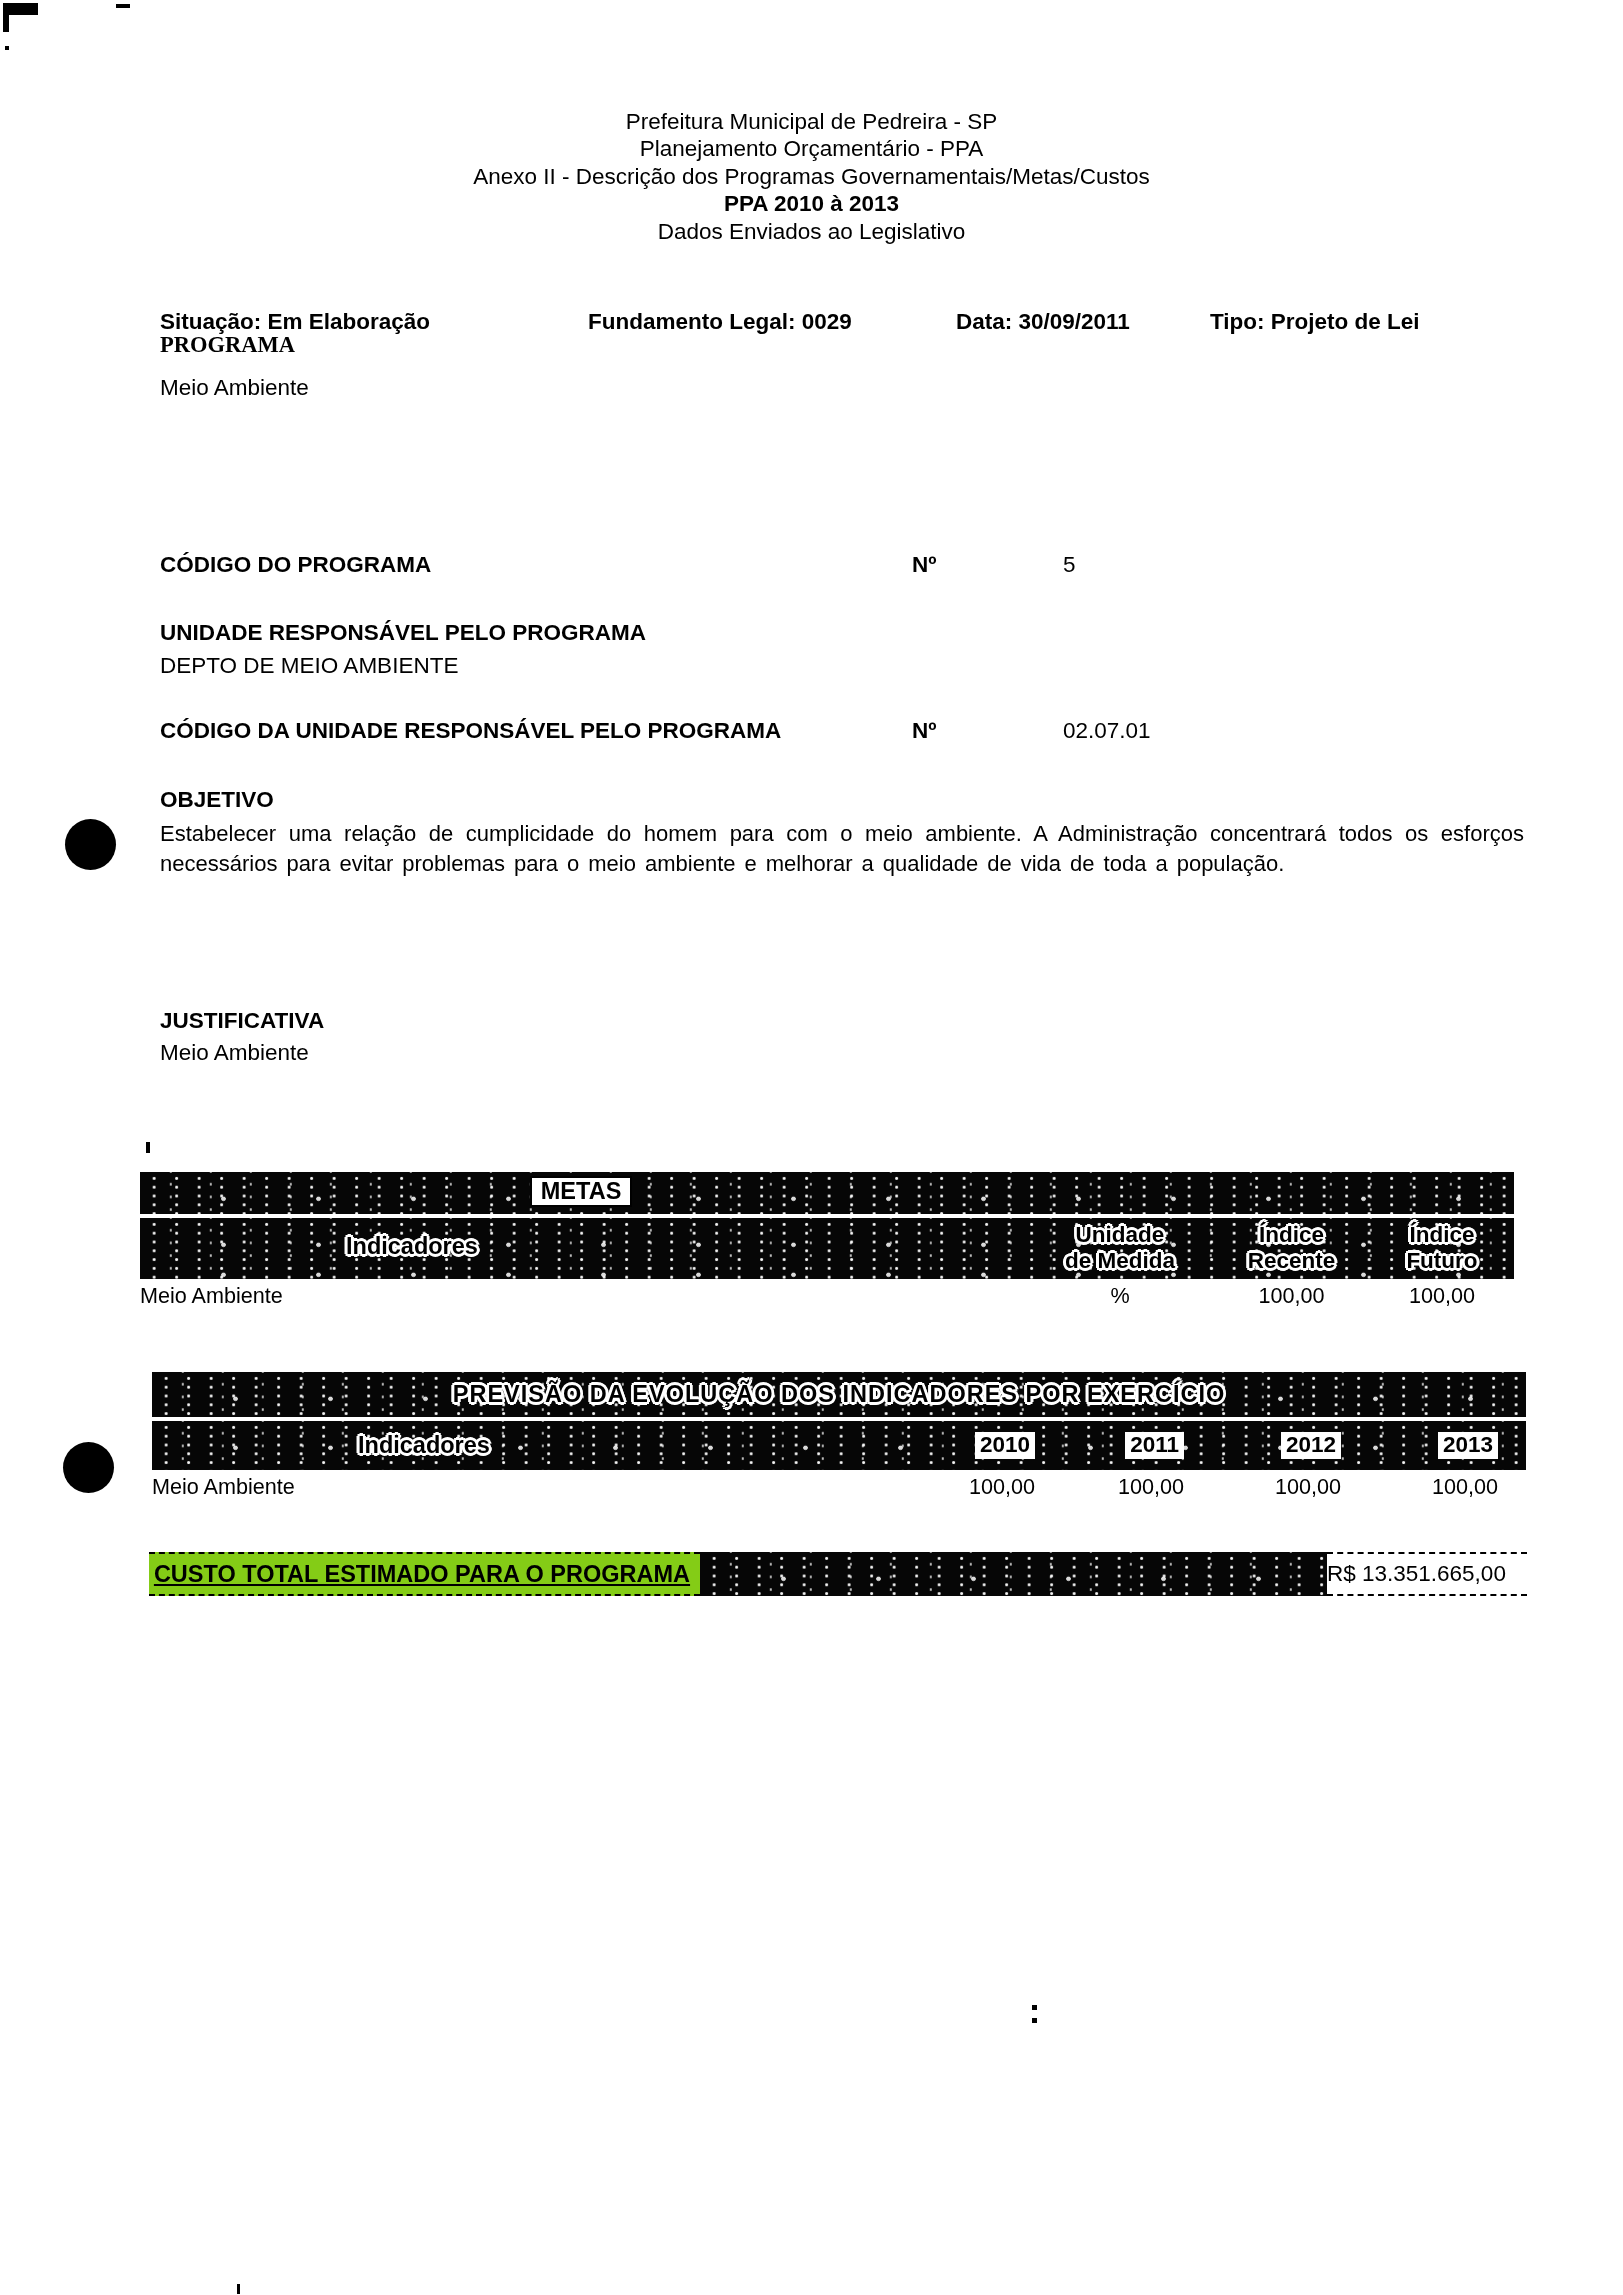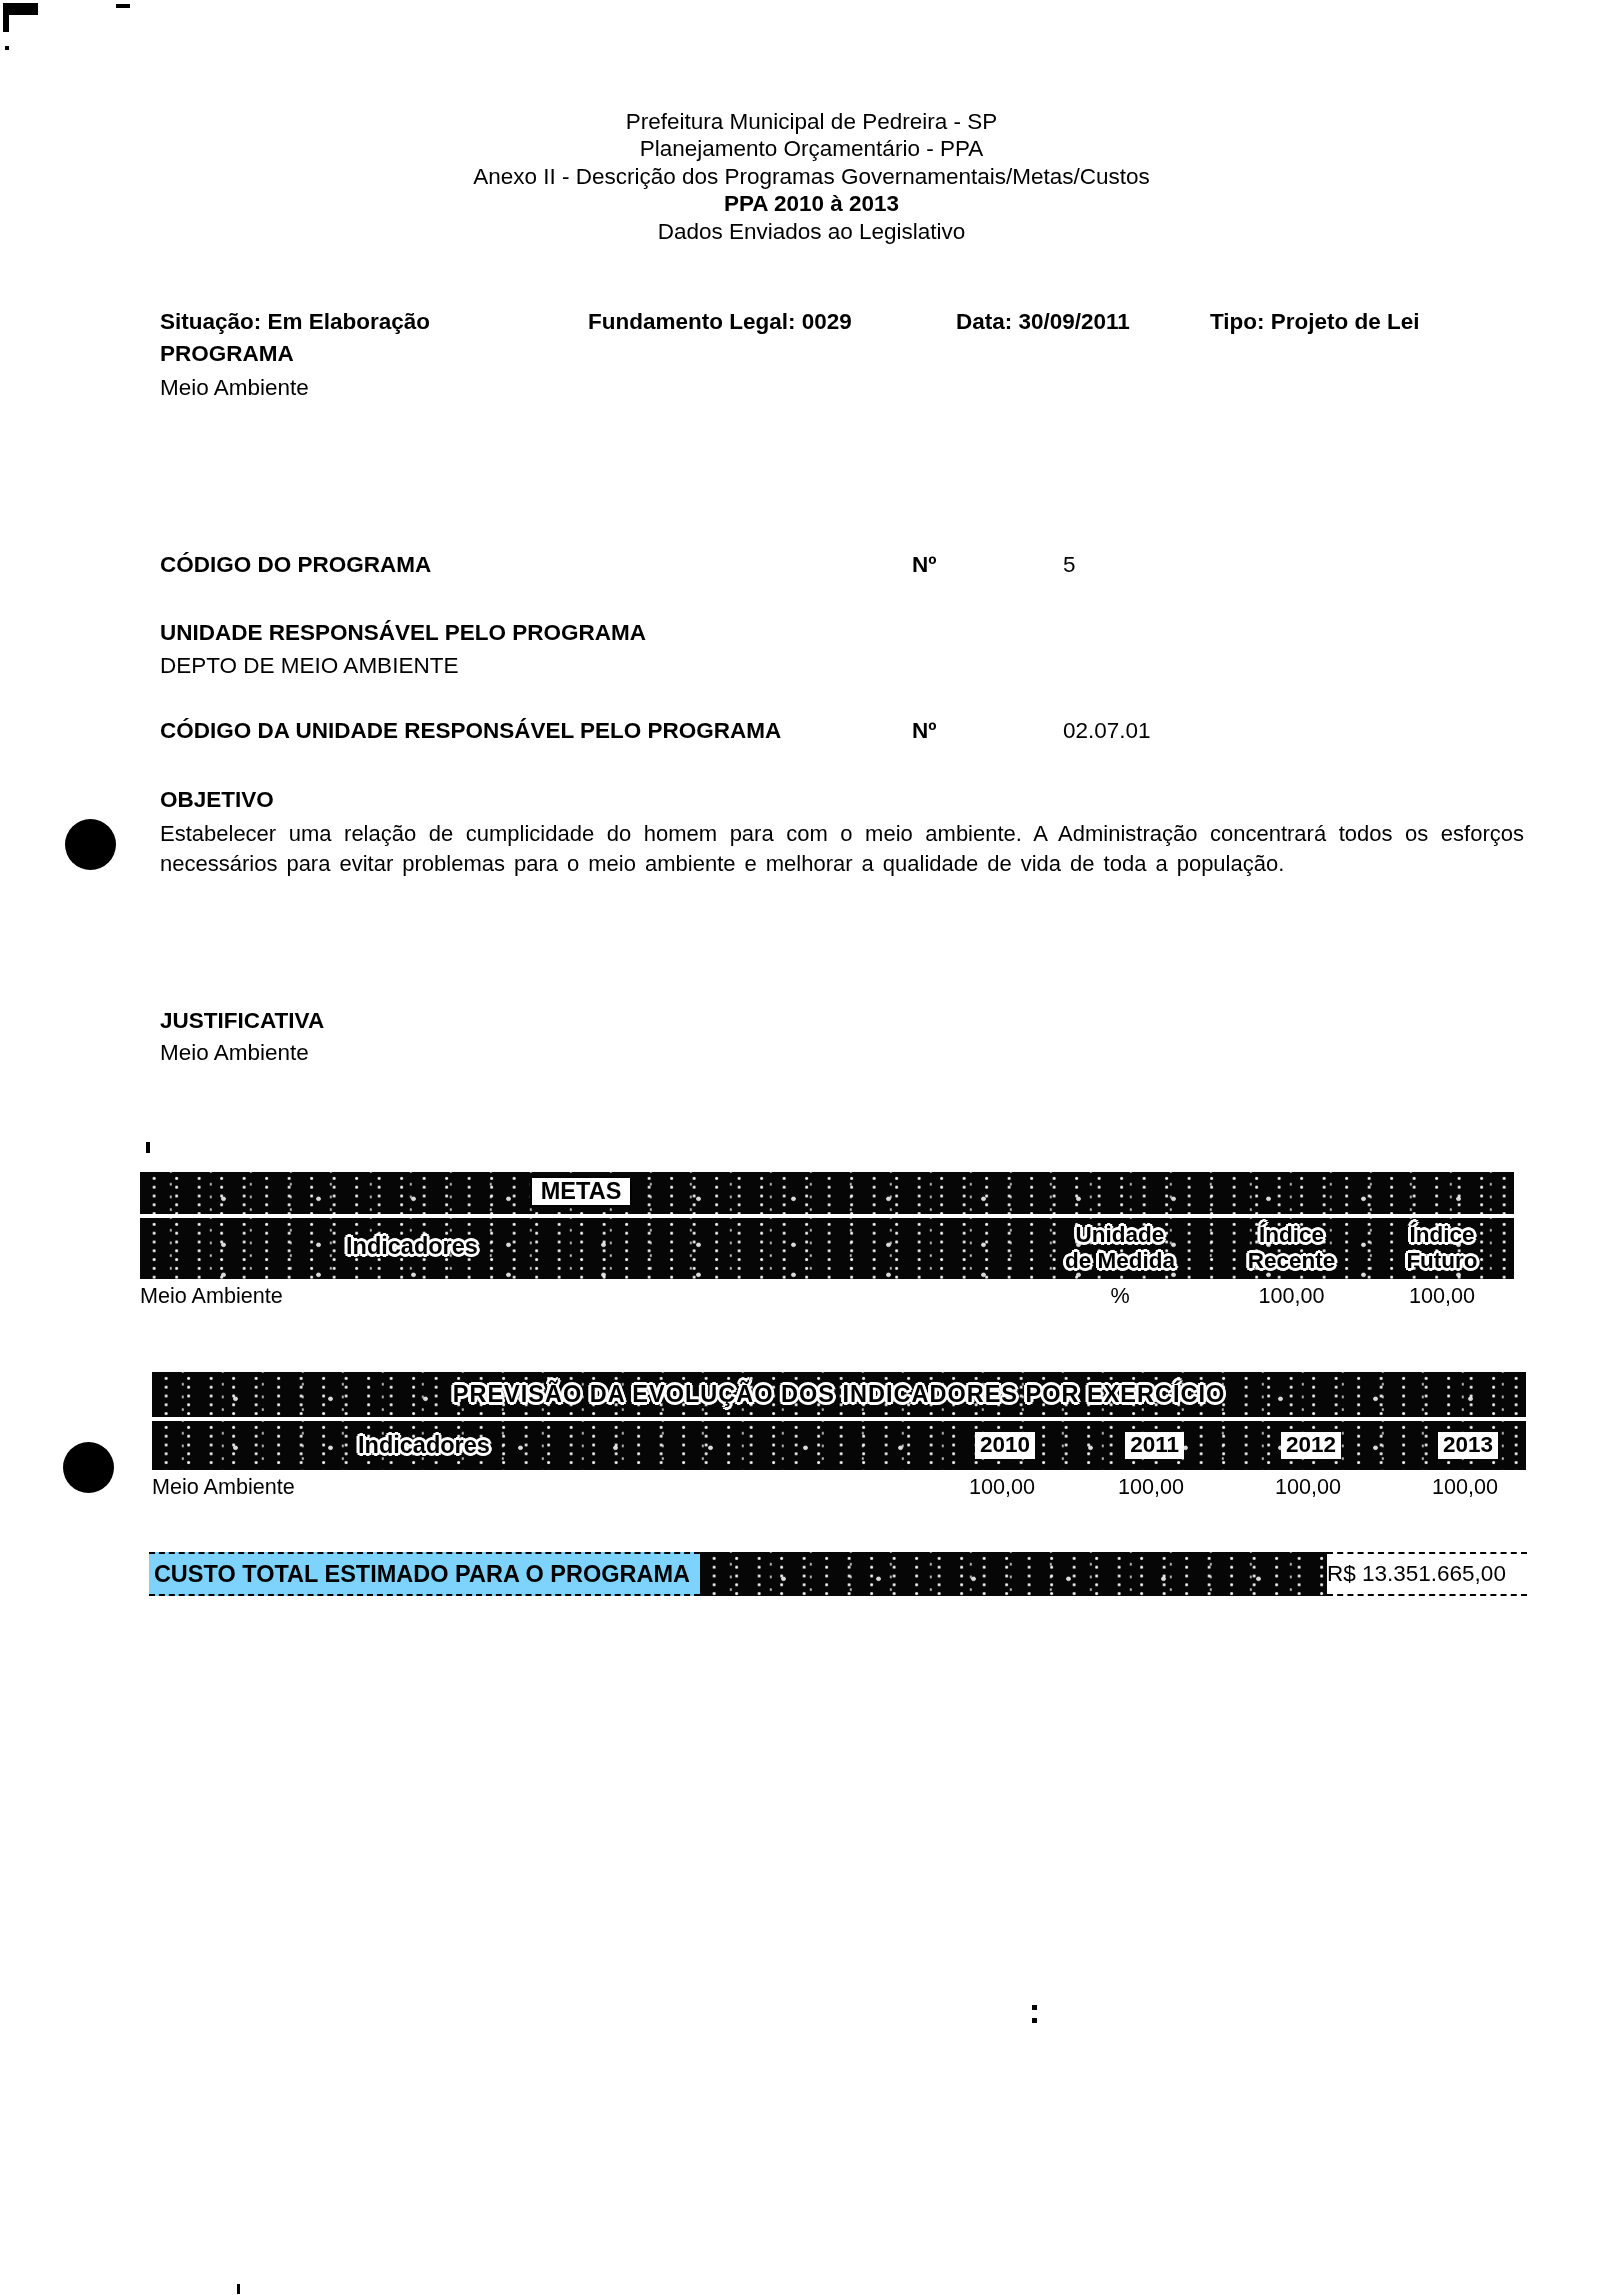--- a/index.html
+++ b/index.html
@@ -49,23 +49,23 @@
   .grid-prev{display:grid;grid-template-columns:765px 147px 149px 157px 157px;}
   .cellc{text-align:center;}
   .cellr{text-align:right;padding-right:29px;}
   .hdr2{font-size:22.5px;line-height:26.5px;text-align:center;}
   .year-chip{display:inline-block;background:#fff;color:#000;font-weight:bold;
     font-size:22.5px;padding:0 4.9px;line-height:26.5px;}
   .datarow{font-size:21.6px;line-height:33px;}
 
   .custo-row{position:absolute;top:1552px;left:149px;width:1378px;height:44px;display:flex;}
   .custo-label{
-    display:flex;align-items:center;background:#7dd3fc;
+    display:flex;align-items:center;background:#84cc16;
     border-top:2px dashed #000;border-bottom:2.9px dashed #000;
-    font-weight:bold;font-size:23.5px;padding:0 9.8px 0 4.9px;white-space:nowrap;
+    font-weight:bold;font-size:23.5px;padding:0 9.8px 0 4.9px;white-space:nowrap;text-decoration:underline;
   }
   .custo-band{flex:1;}
   .custo-value{
     display:flex;align-items:center;background:#fff;width:200px;
     border-top:2px dashed #000;border-bottom:2.9px dashed #000;
     font-size:22.5px;white-space:nowrap;padding-left:0;
   }
 
   .hole{position:absolute;width:51px;height:51px;border-radius:50%;background:#000;}
   .mark{position:absolute;background:#000;}
@@ -93,21 +93,21 @@
     <div>Planejamento Orçamentário - PPA</div>
     <div>Anexo II - Descrição dos Programas Governamentais/Metas/Custos</div>
     <div class="b">PPA 2010 à 2013</div>
     <div>Dados Enviados ao Legislativo</div>
   </div>
 
   <div class="abs b fs23" style="left:160px;top:309px;text-align:center;">Situação: Em Elaboração</div>
   <div class="abs b fs23" style="left:588px;top:309px;">Fundamento Legal: 0029</div>
   <div class="abs b fs23" style="left:956px;top:309px;">Data: 30/09/2011</div>
   <div class="abs b fs23" style="left:1210px;top:309px;">Tipo: Projeto de Lei</div>
-  <div class="abs b fs23" style="left:160px;top:341px;">PROGRAMA</div>
+  <div class="abs b fs23" style="left:160px;top:332px;font-family:Liberation Serif, serif;">PROGRAMA</div>
   <div class="abs fs23" style="left:160px;top:375px;">Meio Ambiente</div>
 
   <div class="abs b fs23" style="left:160px;top:552px;">CÓDIGO DO PROGRAMA</div>
   <div class="abs b fs23" style="left:912px;top:552px;">Nº</div>
   <div class="abs fs23" style="left:1063px;top:552px;">5</div>
 
   <div class="abs b fs23" style="left:160px;top:620px;">UNIDADE RESPONSÁVEL PELO PROGRAMA</div>
   <div class="abs fs23" style="left:160px;top:653px;">DEPTO DE MEIO AMBIENTE</div>
 
   <div class="abs b fs23" style="left:160px;top:718px;">CÓDIGO DA UNIDADE RESPONSÁVEL PELO PROGRAMA</div>

